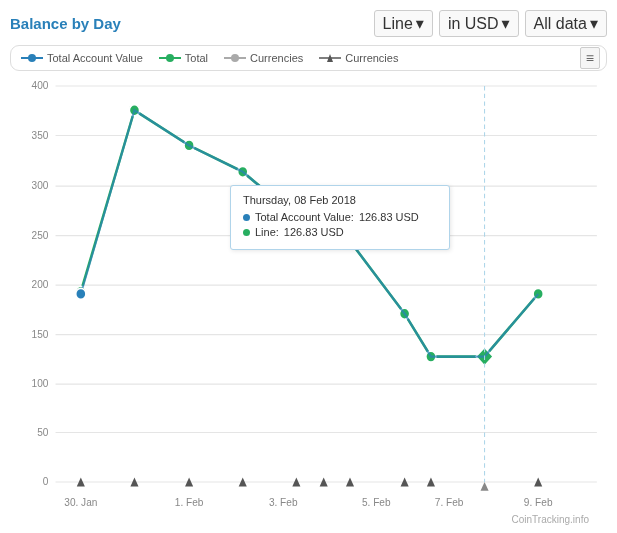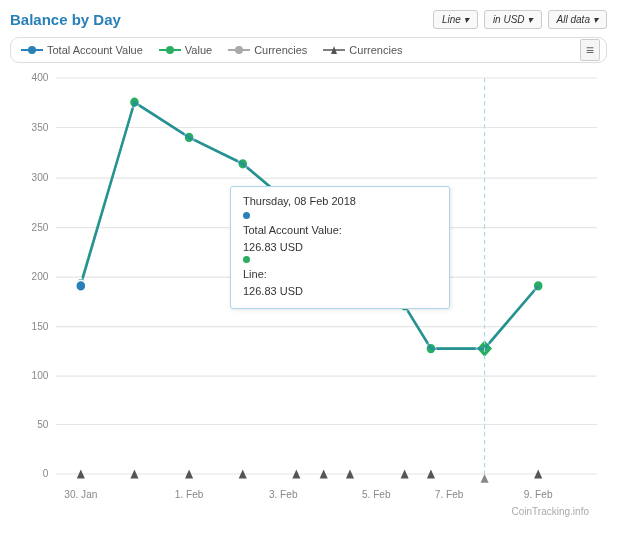--- a/index.html
+++ b/index.html
@@ -36,27 +36,26 @@
       display: flex;
       gap: 6px;
       align-items: center;
     }
 
     .control-btn {
       border: 1px solid #ccc;
       background: #f9f9f9;
       border-radius: 3px;
       padding: 3px 8px;
-      font-size: 10px;
+      font-size: 16px;
       cursor: pointer;
       color: #333;
       display: flex;
       align-items: center;
       gap: 3px;
-      font-style: italic;
     }
 
     .chart-area {
       position: relative;
       width: 100%;
       height: 480px;
     }
 
     .legend {
       display: flex;
@@ -100,39 +99,38 @@
     .tooltip {
       position: absolute;
       background: #fff;
       border: 1px solid #b0d4ea;
       border-radius: 3px;
       padding: 8px 12px;
       font-size: 11px;
       color: #333;
       box-shadow: 1px 1px 4px rgba(0,0,0,0.1);
       left: 220px;
-      top: 149px;
+      top: 140px;
       width: 220px;
       z-index: 10;
     }
 
     .tooltip-date {
       font-weight: normal;
       margin-bottom: 5px;
       color: #333;
       font-size: 11px;
     }
 
     .tooltip-row {
       display: flex;
-      align-items: flex-start;
+      align-items: center;
       gap: 5px;
       margin-bottom: 3px;
       font-size: 11px;
-      flex-direction: column;
     }
 
     .tooltip-dot {
       width: 7px;
       height: 7px;
       border-radius: 50%;
       display: inline-block;
       flex-shrink: 0;
     }
 
@@ -185,21 +183,21 @@
           <line x1="0" y1="5" x2="22" y2="5" stroke="#2980b9" stroke-width="2"></line>
           <circle cx="11" cy="5" r="4" fill="#2980b9"></circle>
         </svg>
         <span>Total Account Value</span>
       </div>
       <div class="legend-item">
         <svg width="22" height="10">
           <line x1="0" y1="5" x2="22" y2="5" stroke="#27ae60" stroke-width="2"></line>
           <circle cx="11" cy="5" r="4" fill="#27ae60"></circle>
         </svg>
-        <span>Value</span>
+        <span>Total</span>
       </div>
       <div class="legend-item">
         <svg width="22" height="10">
           <line x1="0" y1="5" x2="22" y2="5" stroke="#aaa" stroke-width="2"></line>
           <circle cx="11" cy="5" r="4" fill="#aaa"></circle>
         </svg>
         <span>Currencies</span>
       </div>
       <div class="legend-item">
         <svg width="22" height="10">

